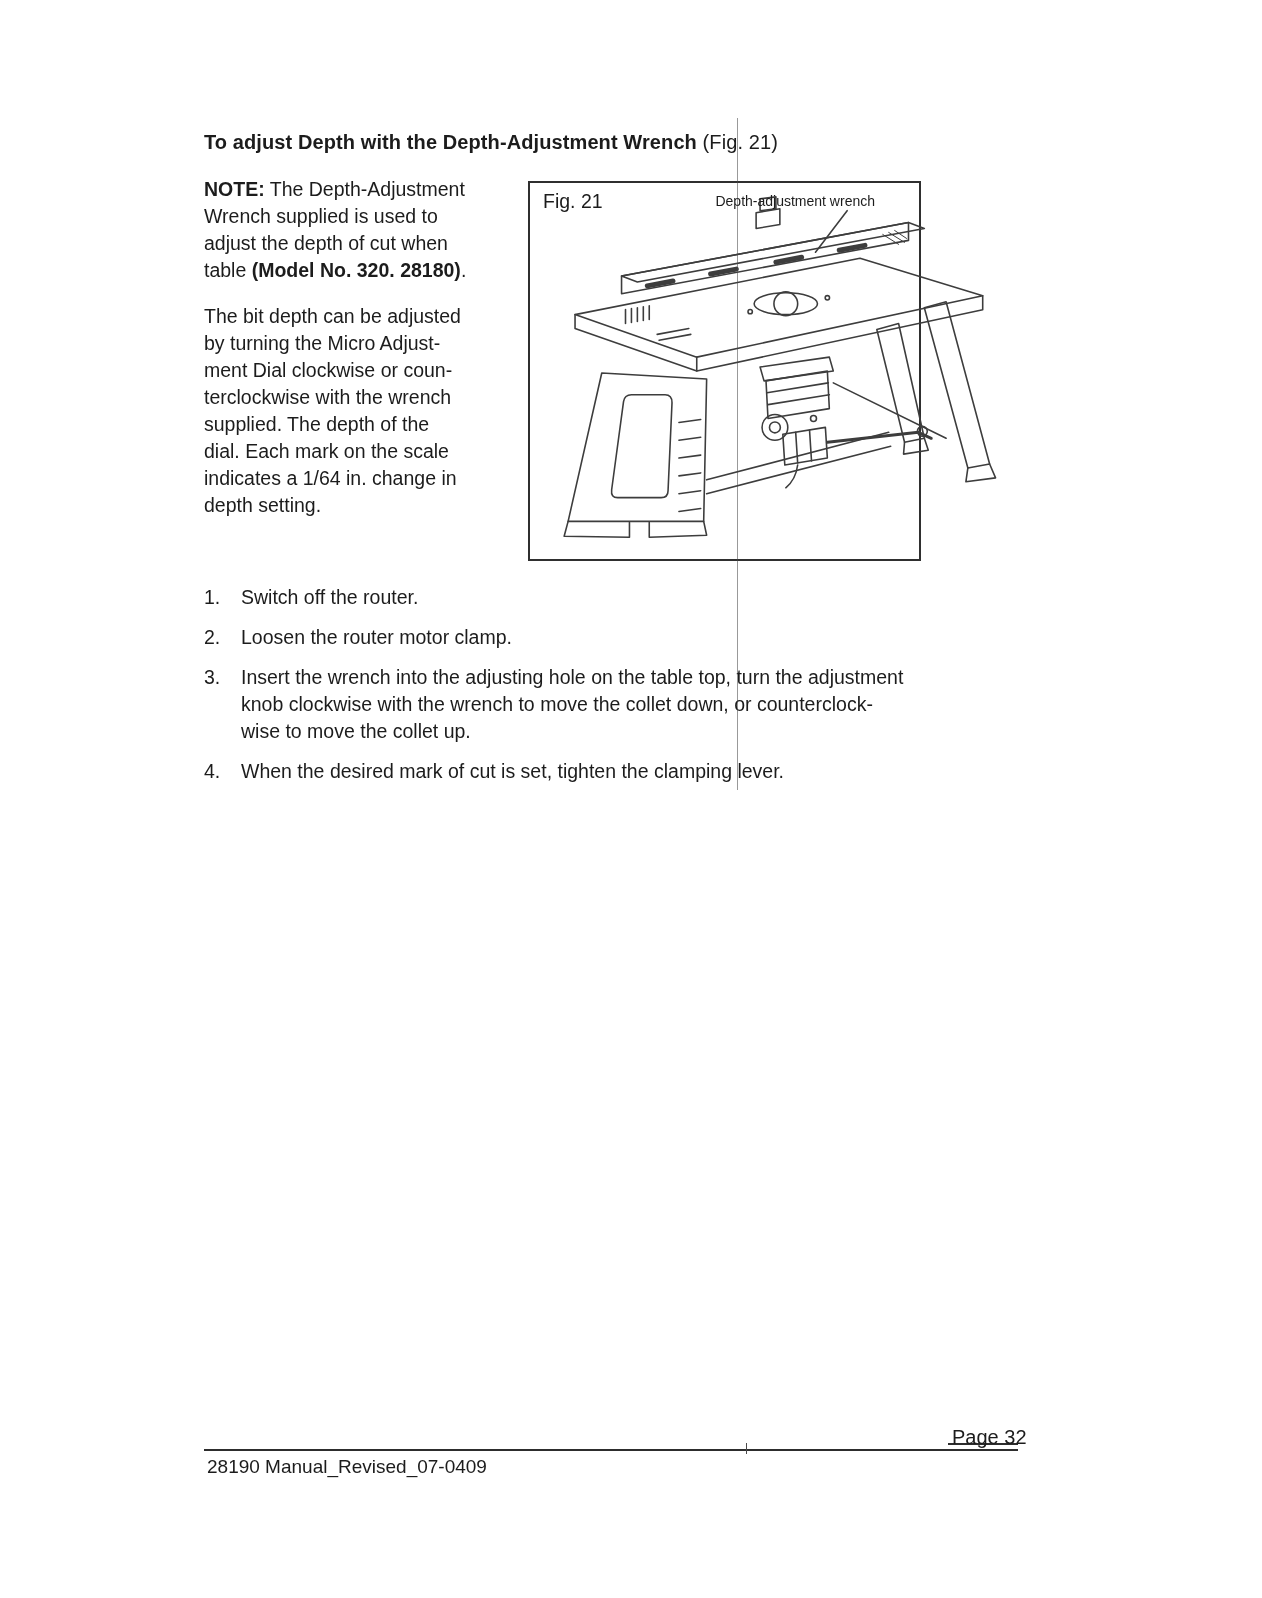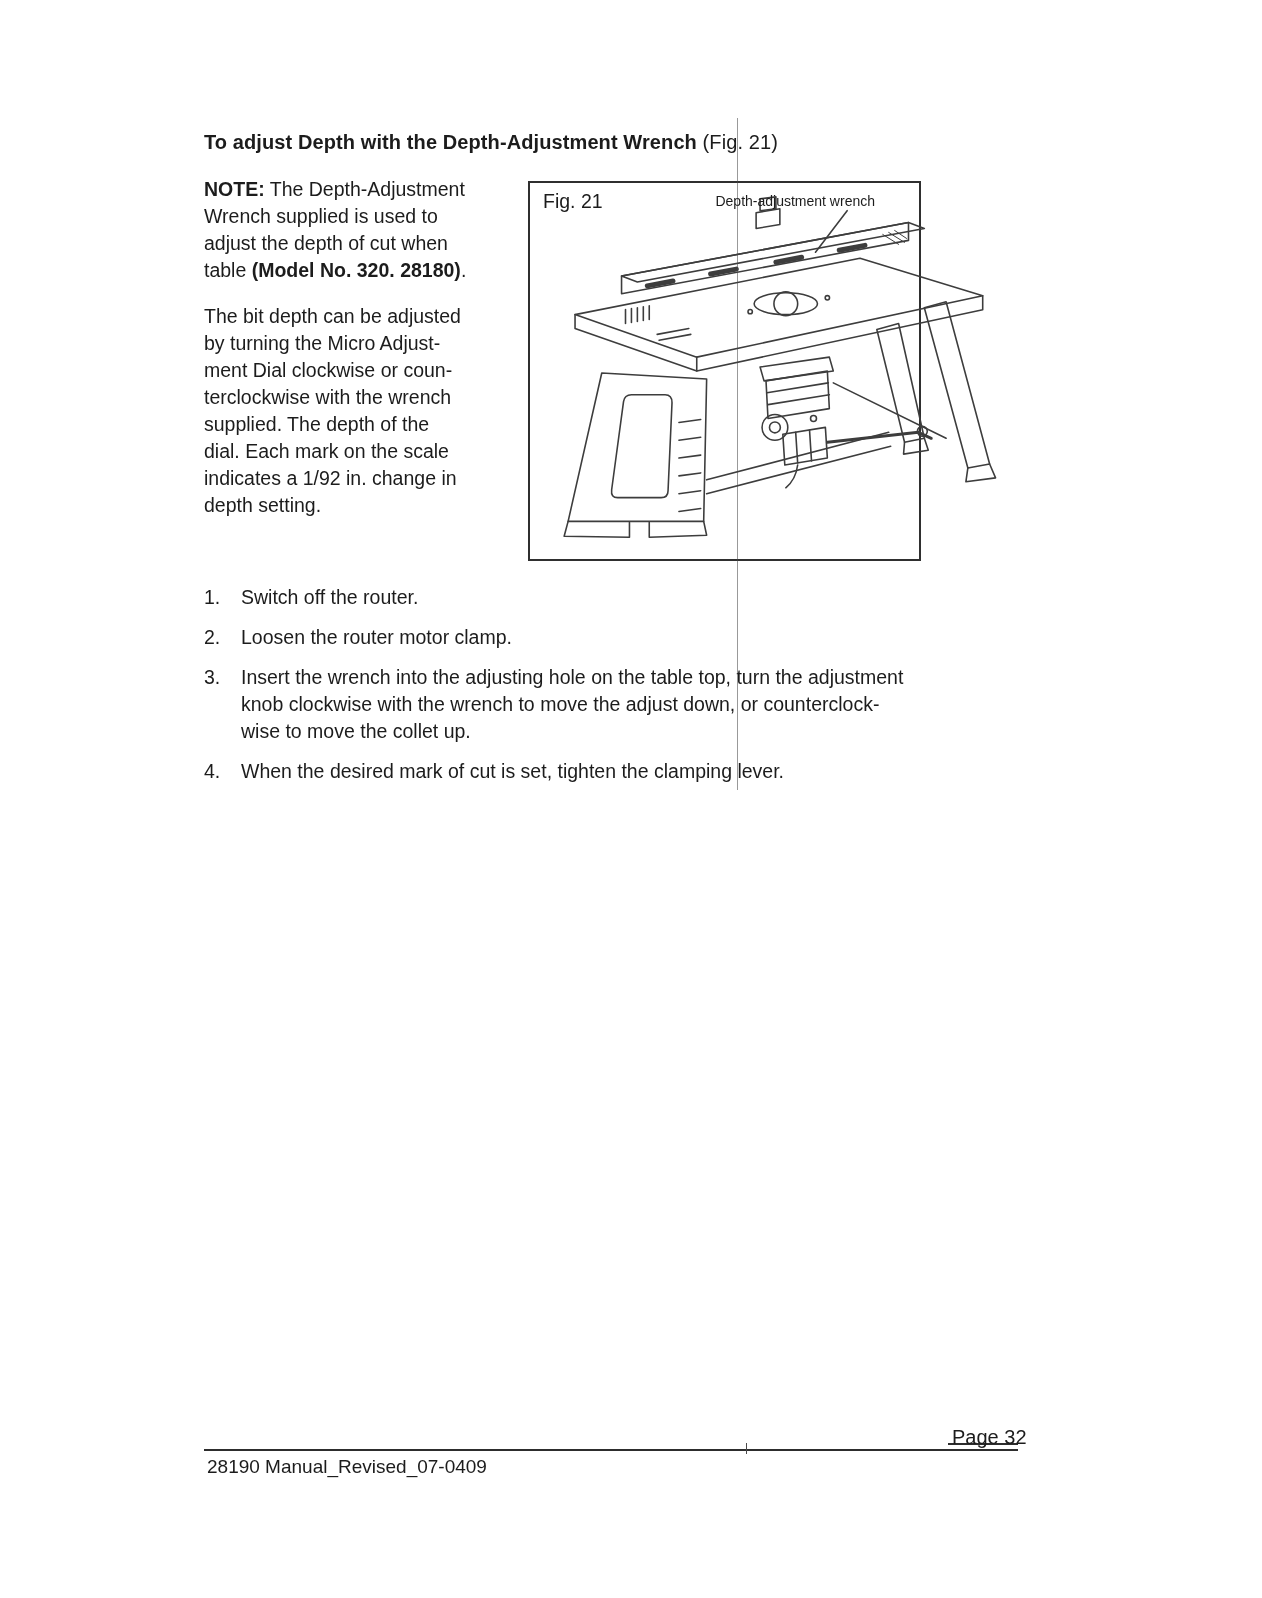--- a/index.html
+++ b/index.html
@@ -133,21 +133,21 @@
       <span class="line">adjust the depth of cut when</span>
       <span class="line"><span>table </span><span class="b">(Model No. 320. 28180)</span><span>.</span></span>
     </p>
     <p class="para">
       <span class="line">The bit depth can be adjusted</span>
       <span class="line">by turning the Micro Adjust-</span>
       <span class="line">ment Dial clockwise or coun-</span>
       <span class="line">terclockwise with the wrench</span>
       <span class="line">supplied. The depth of the</span>
       <span class="line">dial. Each mark on the scale</span>
-      <span class="line">indicates a 1/92 in. change in</span>
+      <span class="line">indicates a 1/64 in. change in</span>
       <span class="line">depth setting.</span>
     </p>
   </div>
 
   <div class="figure-box">
     <div class="fig-label">Fig. 21</div>
     <div class="fig-annotation">Depth-adjustment wrench</div>
     <svg class="fig-svg" viewBox="0 0 478 380" fill="none" stroke="#3d3d3d" stroke-width="1.6" stroke-linecap="round" stroke-linejoin="round">
 
       <line x1="320" y1="28" x2="288" y2="70"></line>
@@ -222,21 +222,21 @@
       <span class="li-body">Switch off the router.</span>
     </div>
     <div class="list-item">
       <span class="num">2.</span>
       <span class="li-body">Loosen the router motor clamp.</span>
     </div>
     <div class="list-item">
       <span class="num">3.</span>
       <span class="li-body">
         <span class="line">Insert the wrench into the adjusting hole on the table top, turn the adjustment</span>
-        <span class="line">knob clockwise with the wrench to move the adjust down, or counterclock-</span>
+        <span class="line">knob clockwise with the wrench to move the collet down, or counterclock-</span>
         <span class="line">wise to move the collet up.</span>
       </span>
     </div>
     <div class="list-item">
       <span class="num">4.</span>
       <span class="li-body">When the desired mark of cut is set, tighten the clamping lever.</span>
     </div>
   </div>
 
   <div class="footer-rule-long"></div>

